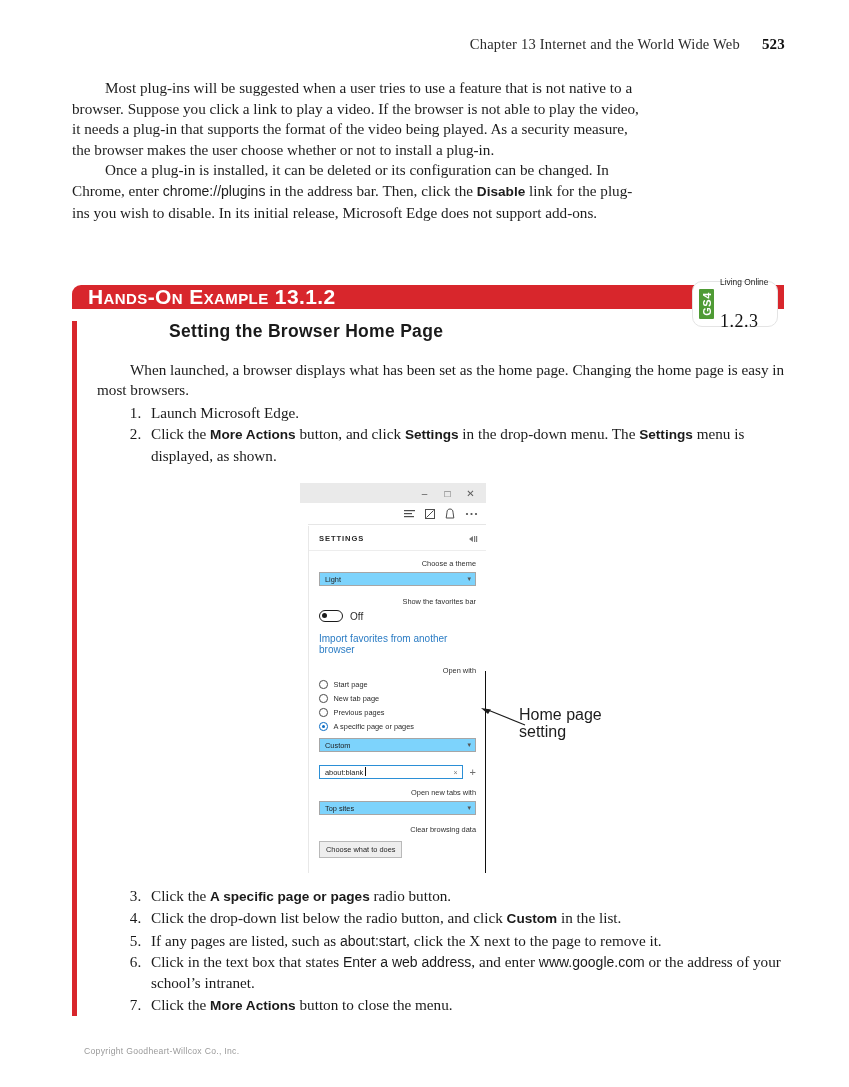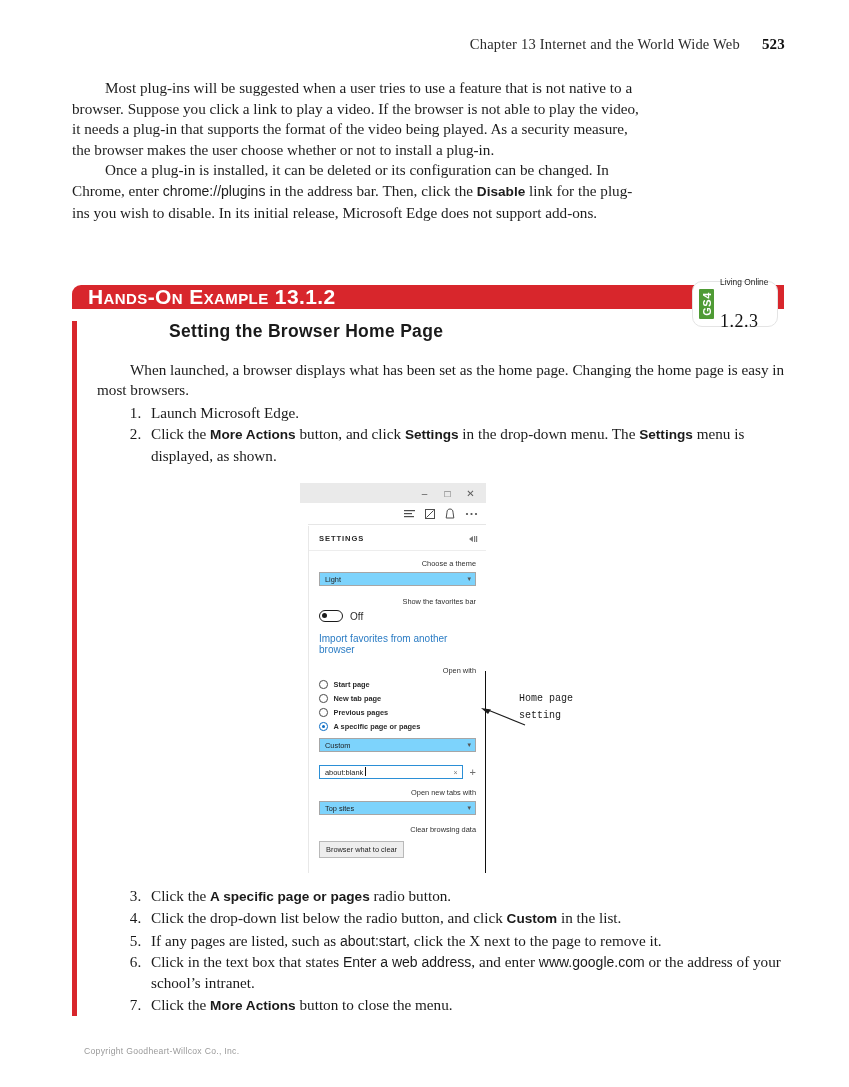--- a/index.html
+++ b/index.html
@@ -287,21 +287,21 @@
   }
   .radio.checked { border-color: #0a6cc4; }
   .radio.checked::after {
     content: "";
     position: absolute;
     left: 1.7px; top: 1.7px;
     width: 3.5px; height: 3.5px;
     border-radius: 50%;
     background: #0a6cc4;
   }
-  .radio-label { font-size: 7.4px; color: #2b2b2b; font-weight: bold; }
+  .radio-label { font-size: 7.4px; color: #2b2b2b; }
   .addr-row { display: flex; align-items: center; gap: 7px; }
   .addr-box {
     flex: 1;
     height: 14px;
     border: 1px solid #2b8fd6;
     display: flex;
     align-items: center;
     justify-content: space-between;
     padding: 0 4px 0 5px;
     box-sizing: border-box;
@@ -337,23 +337,23 @@
     top: 145px;
     width: 4px;
     height: 205px;
     background: #101010;
   }
 
   
   .callout {
     position: absolute;
     left: 519px;
-    top: 690px;
-    font-family: Liberation Mono, monospace;
-    font-size: 10px;
+    top: 706px;
+    font-family: Liberation Sans, sans-serif;
+    font-size: 16px;
     line-height: 17px;
     color: #1c1c1c;
   }
   .callout-line {
     position: absolute;
     left: 481px;
     top: 706px;
     width: 44px;
     height: 20px;
     overflow: visible;
@@ -536,21 +536,21 @@
 
         <div class="sp-label">Open new tabs with</div>
         <div class="sp-select">
           <span>Top sites</span>
           <span class="chev">▾</span>
         </div>
 
         <div style="height:10px"></div>
 
         <div class="sp-label">Clear browsing data</div>
-        <div class="clear-btn">Browser what to clear</div>
+        <div class="clear-btn">Choose what to does</div>
       </div>
 
       <div class="sp-scroll"></div>
     </div>
   </div>
 </div>
 
 <div class="callout-line">
   <svg width="46" height="22" viewBox="0 0 46 22">
     <path d="M44 19 L7 4" stroke="#1c1c1c" stroke-width="1.1" fill="none"></path>

